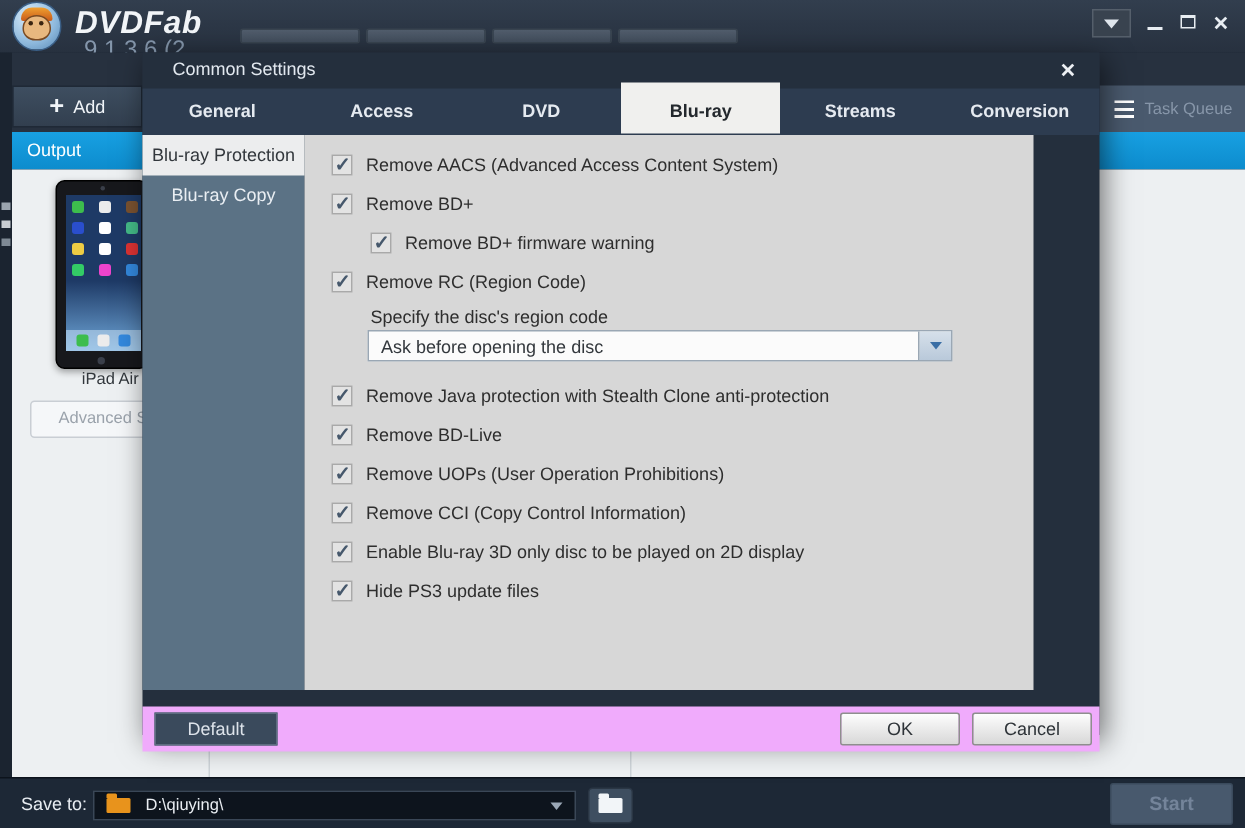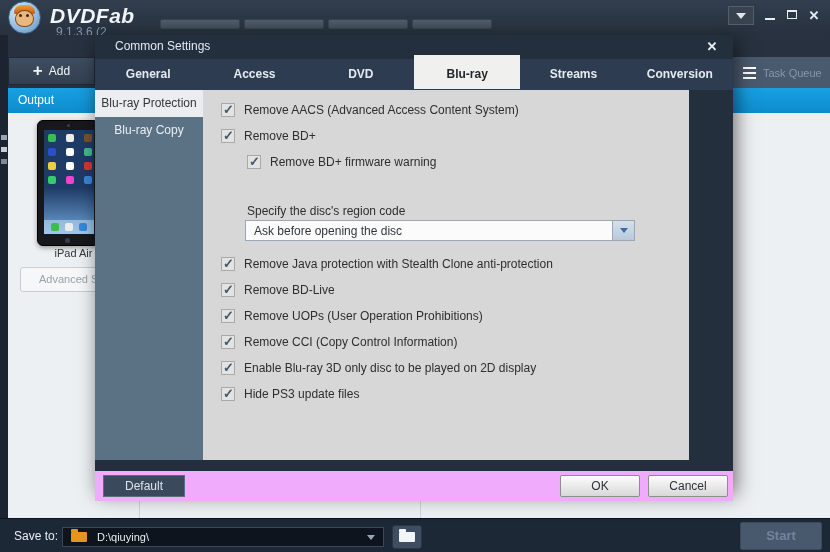--- a/index.html
+++ b/index.html
@@ -14,21 +14,21 @@
     background:radial-gradient(circle at 35% 30%, #dceefb, #8db8dc 60%, #5687b4);
     border:1px solid #3a5e85; }
   .logo .monkey { position:absolute; left:6px; top:8px; width:19px; height:17px; border-radius:50% 50% 45% 45%;
     background:#e8b87f; border:1px solid #7a4a22; }
   .logo .cap { position:absolute; left:5px; top:3px; width:21px; height:9px; border-radius:10px 10px 2px 2px;
     background:linear-gradient(#f0a030,#c85a1a); }
   .logo .eye { position:absolute; top:12px; width:3px; height:3px; border-radius:50%; background:#3a2410; }
   .logo .eye.l { left:10px; } .logo .eye.r { left:17px; }
   .brand { position:absolute; left:50px; top:4px; color:#f2f5f8; font-size:21px; font-weight:bold;
     font-style:italic; letter-spacing:0.5px; }
-  .version { position:absolute; left:56px; top:25px; color:#8496ab; font-size:12px; }
+  .version { position:absolute; left:56px; top:25px; color:#8496ab; font-size:16px; }
   .nav-seg { position:absolute; top:19px; width:80px; height:10px; border-radius:2px;
     background:linear-gradient(#515d6c,#424e5d); border:1px solid #394450; }
   .win-btn { position:absolute; top:6px; color:#e8edf2; text-align:center; cursor:default; }
   .win-drop { left:728px; width:26px; height:19px; background:#39434f; border:1px solid #555f6b;
     display:flex; align-items:center; justify-content:center; }
   .tri-down { width:0; height:0; border-left:5px solid transparent; border-right:5px solid transparent;
     border-top:6px solid #dfe5ec; }
   .win-min { left:762px; width:16px; height:19px; }
   .win-min .bar { position:absolute; left:3px; top:12px; width:10px; height:2px; background:#e8edf2; }
   .win-max { left:784px; width:16px; height:19px; }
@@ -249,20 +249,24 @@
           <span class="opt-label">Remove AACS (Advanced Access Content System)</span>
         </div>
         <div class="opt" style="top:38px">
           <span class="cb"></span>
           <span class="opt-label">Remove BD+</span>
         </div>
         <div class="opt ind" style="top:64px">
           <span class="cb"></span>
           <span class="opt-label">Remove BD+ firmware warning</span>
         </div>
+        <div class="opt" style="top:90px">
+          <span class="cb"></span>
+          <span class="opt-label">Remove RC (Region Code)</span>
+        </div>
 
         <div class="region-label">Specify the disc's region code</div>
         <div class="combo">
           <span class="val">Ask before opening the disc</span>
           <span class="btn">
             <span class="tri-down"></span>
           </span>
         </div>
 
         <div class="opt" style="top:166px">

